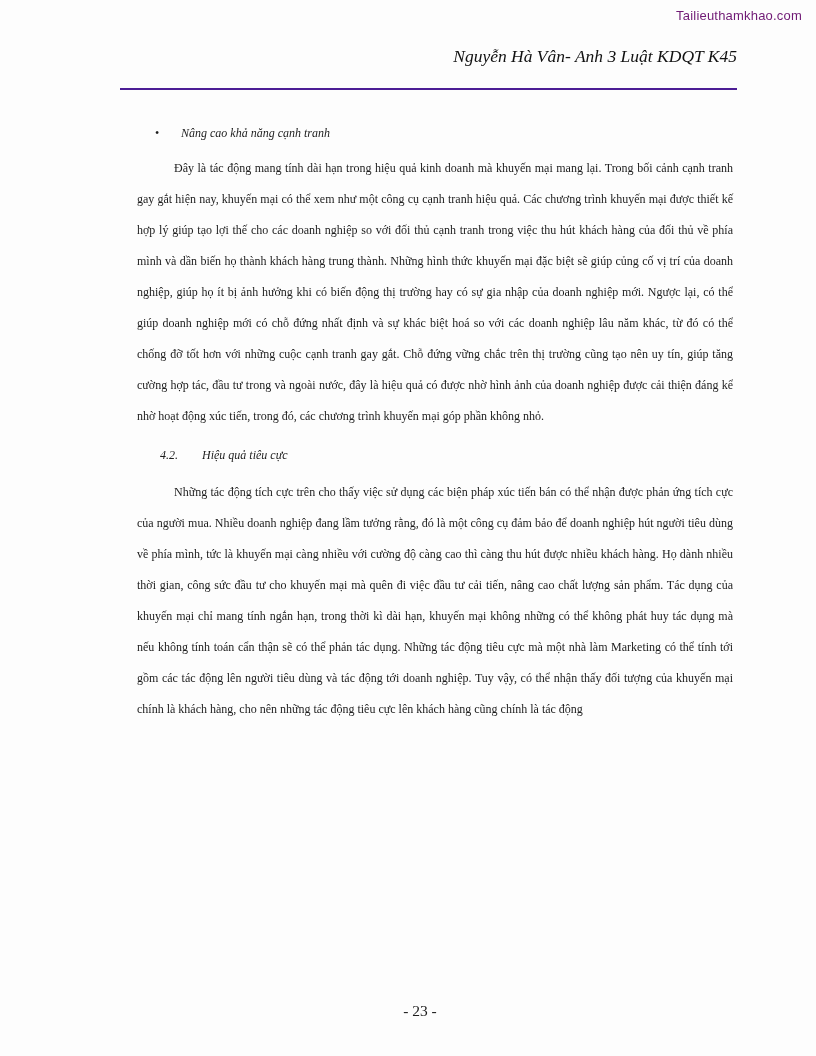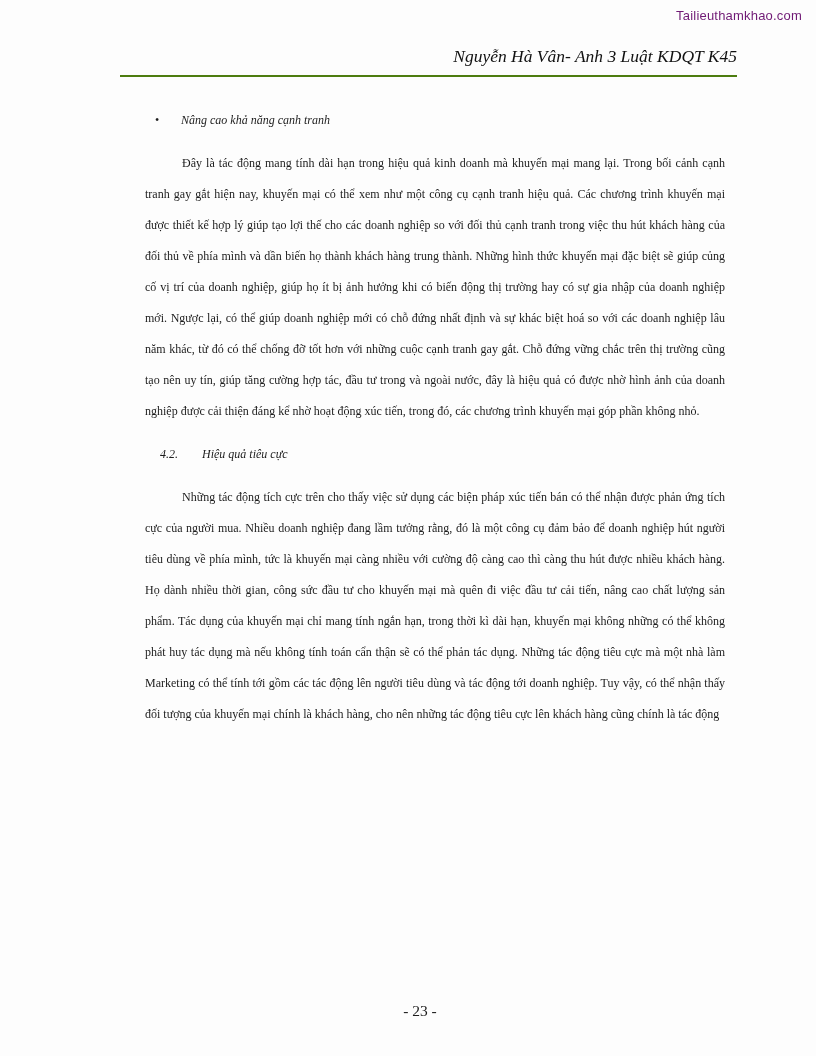--- a/index.html
+++ b/index.html
@@ -21,22 +21,22 @@
     position: absolute;
     top: 8px;
     right: 14px;
     font-family: "Liberation Sans", "DejaVu Sans", sans-serif;
     font-size: 13px;
     color: #701a75;
     letter-spacing: 0.2px;
   }
   .header {
     margin: 46px 79px 0 120px;
-    padding-bottom: 8px;
-    border-bottom: 2px solid #4d7c0f;
+    padding-bottom: 21px;
+    border-bottom: 2px solid #4c1d95;
     text-align: right;
     font-style: italic;
     font-size: 17.5px;
     color: #111;
   }
   .content {
     margin: 28px 79px 0 133px;
     font-size: 12px;
     line-height: 31px;
     text-align: justify;
@@ -44,21 +44,21 @@
   .bullet-line {
     padding-left: 22px;
     font-style: italic;
   }
   .bullet-line .bullet {
     font-style: normal;
     display: inline-block;
     width: 26px;
   }
   p.para {
-    margin: 12px;
+    margin: 4px;
     text-indent: 37px;
     text-align: justify;
   }
   .section-heading {
     margin: 8px 0 6px 27px;
     font-weight: normal;
     font-style: italic;
   }
   .section-heading .num {
     display: inline-block;

